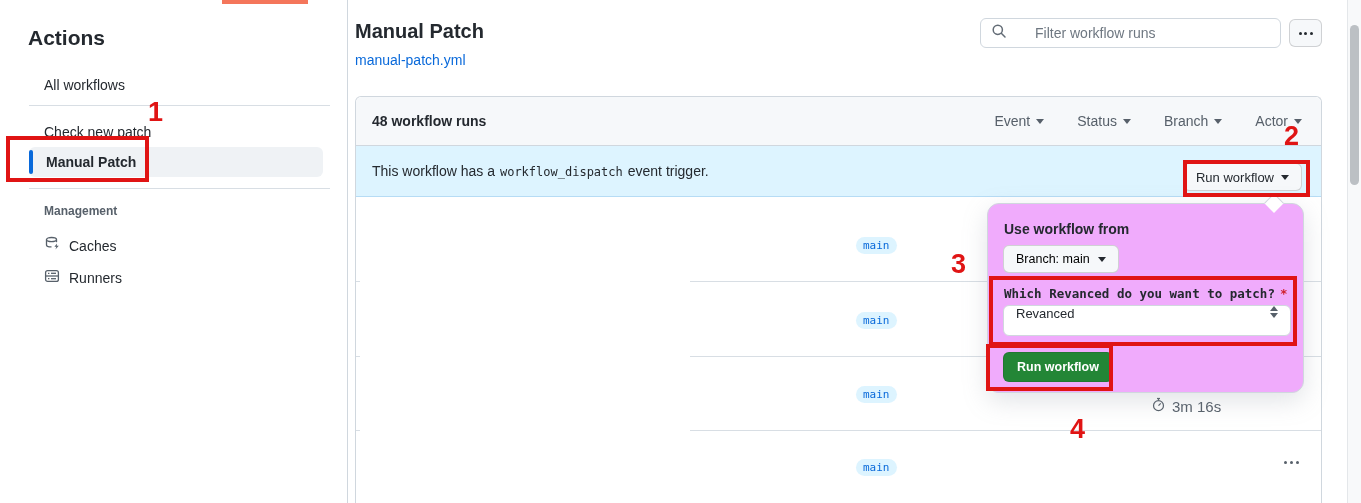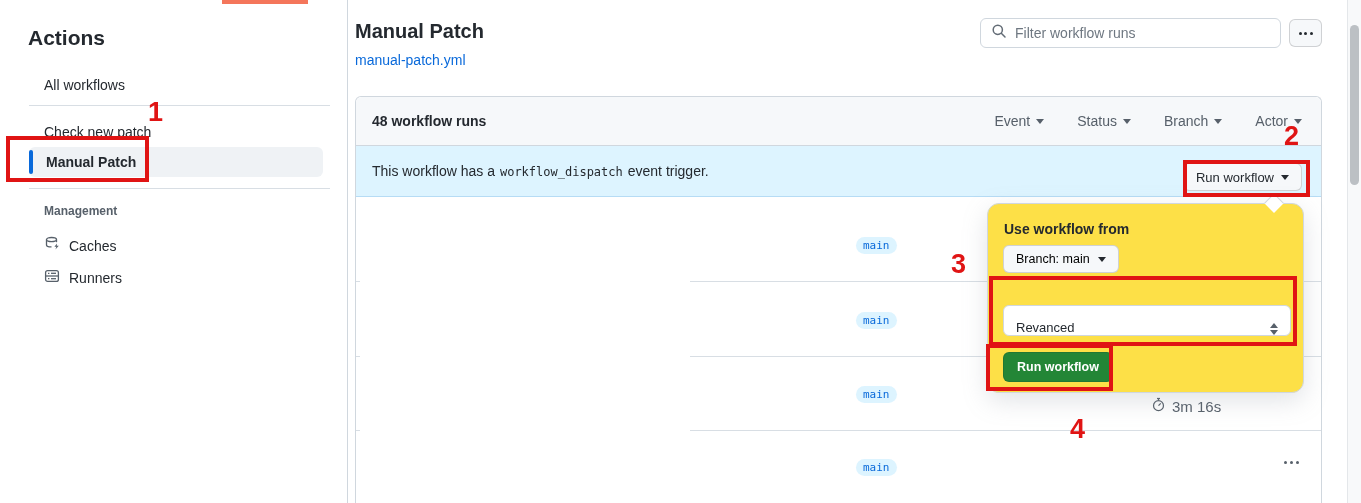--- a/index.html
+++ b/index.html
@@ -23,21 +23,21 @@
   .selected-row .lbl { position:absolute; left:17px; top:7px; font-size:14px; font-weight:700; }
   .mgmt-label { position:absolute; left:27px; top:204px; font-size:12px; font-weight:700; color:#57606a; }
   .mgmt-item { position:absolute; left:27px; display:flex; align-items:center; gap:9px; font-size:14px; cursor:pointer; }
   .mgmt-item svg { flex:none; }
 
   
   .page-title { position:absolute; left:355px; top:20px; font-size:20px; font-weight:600; }
   .file-link { position:absolute; left:355px; top:52px; font-size:14px; color:#0969da; cursor:pointer; text-decoration:none; }
   .search-box { position:absolute; left:980px; top:18px; width:301px; height:30px; border:1px solid #d0d7de; border-radius:6px;
     background:#fff; display:flex; align-items:center; padding:0 10px; gap:8px; }
-  .search-box input { border:none; outline:none; flex:1; font-size:14px; color:#24292f; font-family:"Liberation Sans", sans-serif; background:transparent; }
+  .search-box input { border:none; outline:none; flex:1; font-size:14px; color:#24292f; font-family:"Liberation Sans", sans-serif; background:transparent;margin-left:20px; }
   .search-box input::placeholder { color:#6e7781; }
   .icon-btn { position:absolute; left:1289px; top:19px; width:33px; height:28px; background:#f6f8fa; border:1px solid rgba(31,35,40,0.18);
     border-radius:6px; display:flex; align-items:center; justify-content:center; gap:2.5px; cursor:pointer; }
   .dot { width:3px; height:3px; border-radius:50%; background:#24292f; }
 
   
   .runs-box { position:absolute; left:355px; top:96px; width:967px; height:407px; border:1px solid #d0d7de; border-bottom:none;
     border-radius:6px 6px 0 0; background:#fff; }
   .box-header { height:49px; background:#f6f8fa; border-bottom:1px solid #d0d7de; border-radius:6px 6px 0 0;
     display:flex; align-items:center; padding:0 16px; }
@@ -64,33 +64,33 @@
   .row-3 .row-meta { top:40px; }
   .row-4 .row-meta { top:20px; }
   .row-kebab { position:absolute; left:928px; top:31px; display:flex; gap:3px; cursor:pointer; }
   .row-kebab .dot { background:#57606a; }
 
   
   .scrollbar { position:absolute; right:0; top:0; width:14px; height:503px; background:#f8f9fa; border-left:1px solid #e4e7ea; }
   .scroll-thumb { position:absolute; left:2px; width:9px; top:25px; height:160px; background:#bcc0c4; border-radius:5px; cursor:pointer; }
 
   
-  .dropdown-panel { position:absolute; left:987px; top:203px; width:317px; height:190px; background:#fde047; border:1px solid #d0d7de;
+  .dropdown-panel { position:absolute; left:987px; top:203px; width:317px; height:190px; background:#f0abfc; border:1px solid #d0d7de;
     border-radius:12px; box-shadow:0 8px 24px rgba(140,149,159,0.25); z-index:40; }
   .panel-caret { position:absolute; top:-8px; right:22px; width:14px; height:14px; background:#fff; transform:rotate(45deg);
     border-left:1px solid #d0d7de; border-top:1px solid #d0d7de; }
   .dd-title { position:absolute; left:16px; top:17px; font-size:14px; font-weight:600; }
   .branch-btn { position:absolute; left:15px; top:41px; height:28px; padding:0 12px; display:flex; align-items:center; gap:8px;
     background:#f6f8fa; border:1px solid rgba(31,35,40,0.18); border-radius:6px; font-size:12.5px; cursor:pointer; }
   .branch-btn .caret-down { border-top-color:#24292f; }
   .dd-label { position:absolute; left:16px; top:82px; font-family:"DejaVu Sans Mono","Liberation Mono",monospace;
     font-size:12.5px; font-weight:700; color:#24292f; white-space:nowrap; }
   .req-mark { color:#cf222e; margin-left:5px; font-weight:700; }
   .dd-select { position:absolute; left:15px; top:101px; width:288px; height:31px; border:1px solid #d0d7de; border-radius:6px;
-    background:#fff; display:flex; align-items:flex-end; padding:0 12px; font-size:13px; cursor:pointer; }
+    background:#fff; display:flex; align-items:flex-start; padding:0 12px; font-size:13px; cursor:pointer; }
   .updown { margin-left:auto; display:flex; flex-direction:column; gap:2px; }
   .tri-up { width:0; height:0; border-left:4px solid transparent; border-right:4px solid transparent; border-bottom:5px solid #57606a; }
   .tri-dn { width:0; height:0; border-left:4px solid transparent; border-right:4px solid transparent; border-top:5px solid #57606a; }
   .dd-submit { position:absolute; left:15px; top:148px; height:30px; padding:0 13px; display:flex; align-items:center;
     background:#238636; color:#fff; font-size:12.5px; font-weight:600; border:1px solid rgba(31,35,40,0.15); border-radius:6px; cursor:pointer; }
 
   
   .anno-box { position:absolute; border:4px solid #e01414; z-index:60; pointer-events:none; }
   .anno-box-1 { left:6px;    top:136px; width:143px; height:46px; }
   .anno-box-2 { left:1183px; top:160px; width:127px; height:37px; }
@@ -241,20 +241,23 @@
     </div>
   </div>
 
   <div class="dropdown-panel">
     <div class="panel-caret"></div>
     <div class="dd-title">Use workflow from</div>
     <button class="branch-btn">
       <span>Branch: main</span>
       <span class="caret-down"></span>
     </button>
+    <div class="dd-label">
+      <span>Which Revanced do you want to patch?</span><span class="req-mark">*</span>
+    </div>
     <div class="dd-select">
       <span>Revanced</span>
       <span class="updown">
         <span class="tri-up"></span>
           <span class="tri-dn"></span>
       </span>
     </div>
     <button class="dd-submit">Run workflow</button>
   </div>
 

